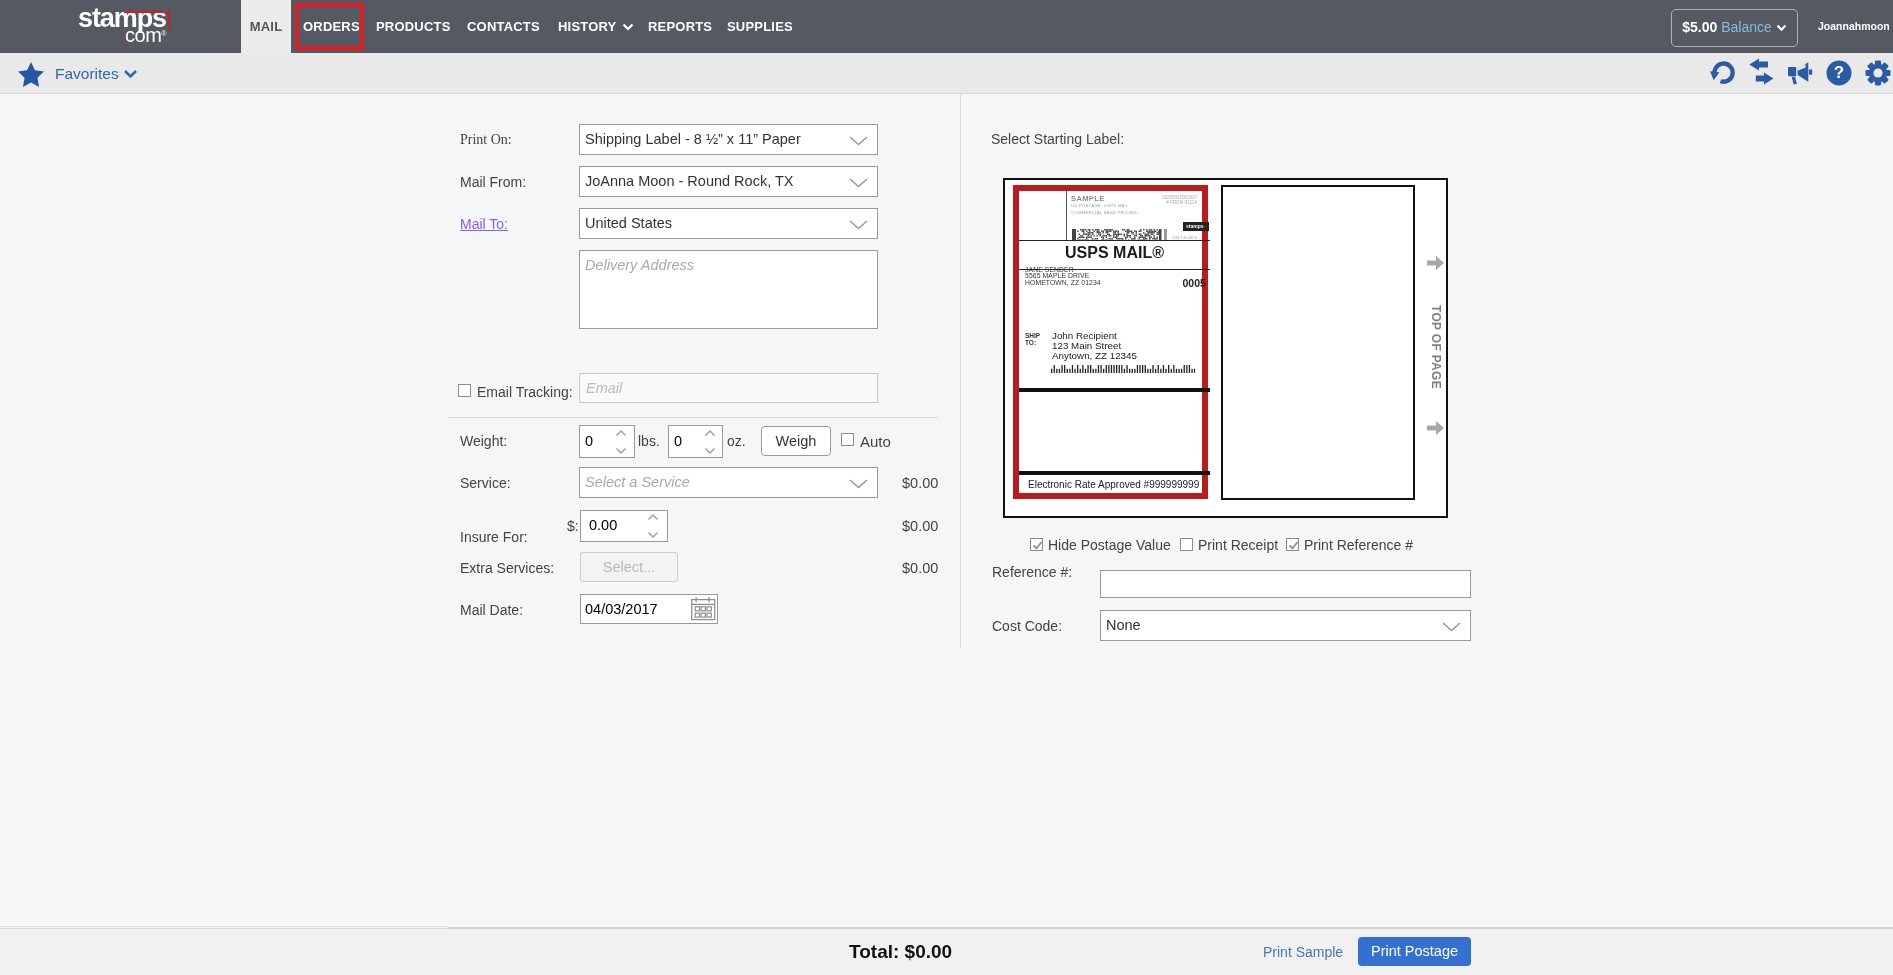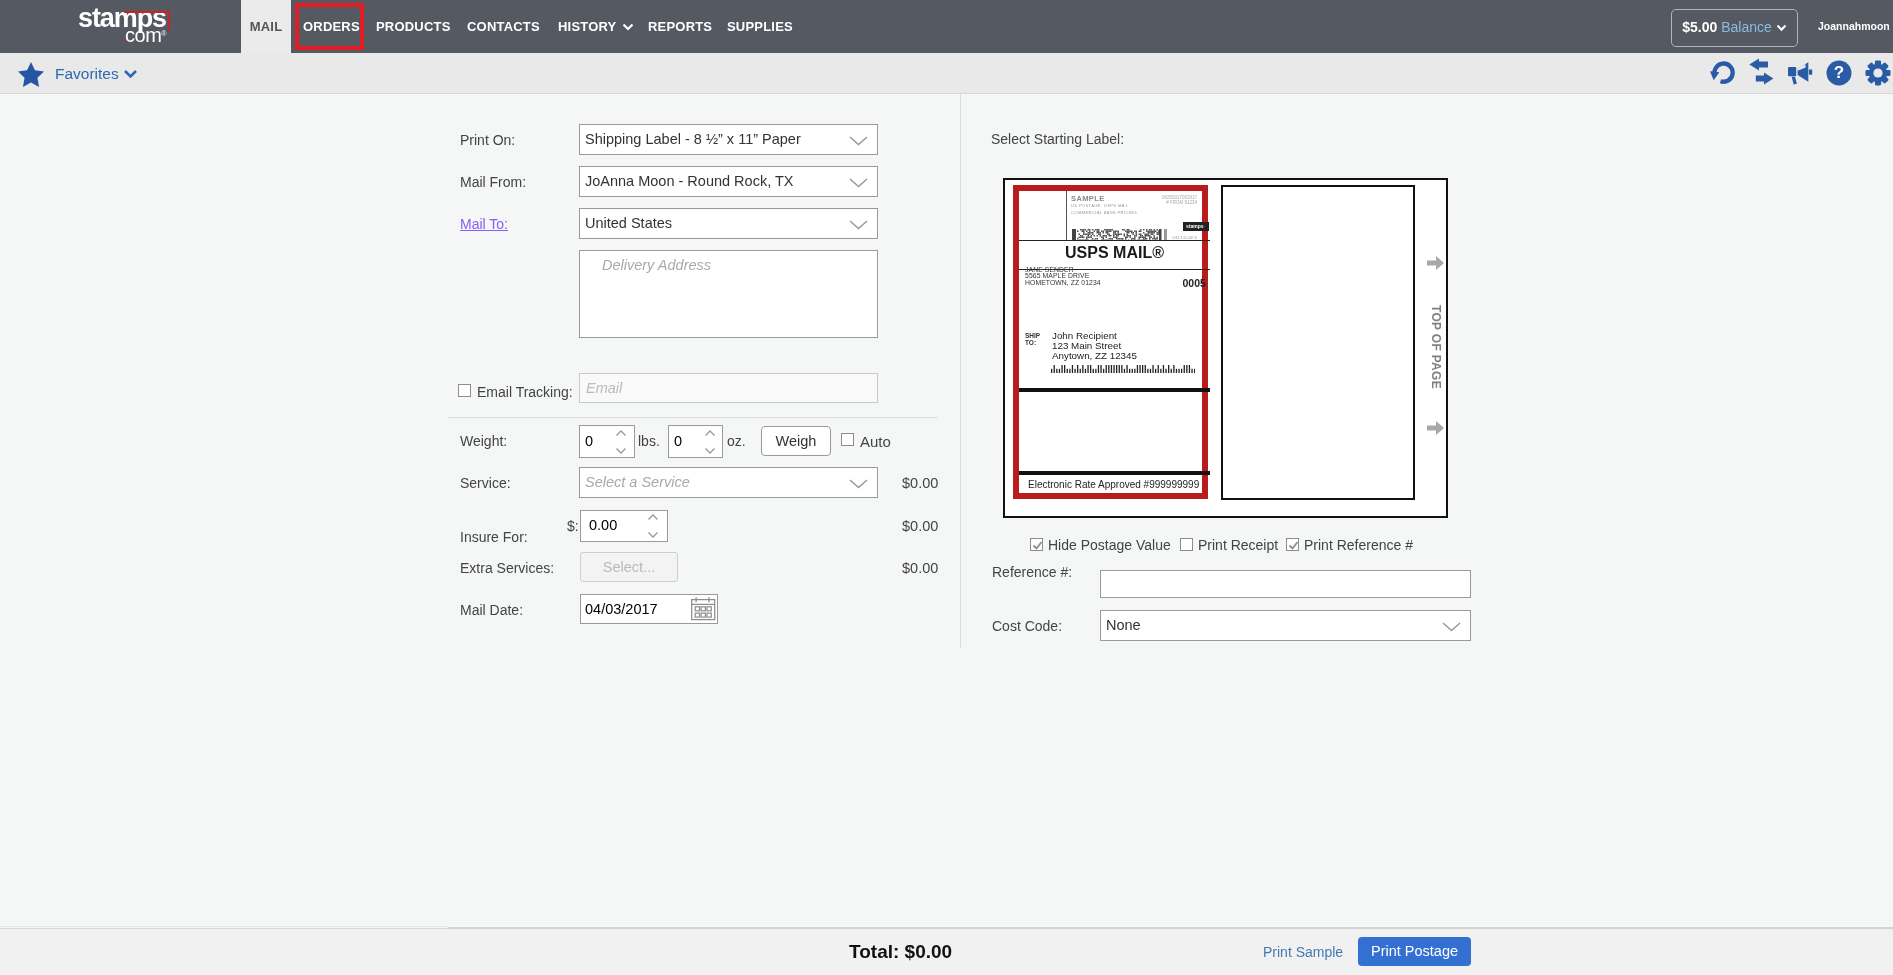--- a/index.html
+++ b/index.html
@@ -99,42 +99,42 @@
     <g id="teeth">
       <rect x="9.9" y="0.5" width="6.2" height="25" rx="1.4"></rect>
       <rect x="9.9" y="0.5" width="6.2" height="25" rx="1.4" transform="rotate(45 13 13)"></rect>
       <rect x="9.9" y="0.5" width="6.2" height="25" rx="1.4" transform="rotate(90 13 13)"></rect>
       <rect x="9.9" y="0.5" width="6.2" height="25" rx="1.4" transform="rotate(135 13 13)"></rect>
     </g>
   </g>
   <circle cx="13" cy="13" r="4.6" fill="#e9e9e9"></circle>
 </svg>
 
-<div class="lbl" style="left:460px; top:132px;">Print On:</div>
+<div class="lbl" style="left:460px; top:132px;font-family:Liberation Serif, serif;">Print On:</div>
 <div class="selbox" style="left:579px; top:124px;">Shipping Label - 8 ½” x 11” Paper
   <svg class="chev" width="19" height="10" viewBox="0 0 19 10">
       <polyline points="1,1 9.5,8.5 18,1" fill="none" stroke="#9a9a9a" stroke-width="1.6"></polyline>
     </svg>
 </div>
 
 <div class="lbl" style="left:460px; top:174px;">Mail From:</div>
 <div class="selbox" style="left:579px; top:166px;">JoAnna Moon - Round Rock, TX
   <svg class="chev" width="19" height="10" viewBox="0 0 19 10">
       <polyline points="1,1 9.5,8.5 18,1" fill="none" stroke="#9a9a9a" stroke-width="1.6"></polyline>
     </svg>
 </div>
 
 <div class="lbl" style="left:460px; top:216px;"><span style="color:#8b5cf6; text-decoration:underline;">Mail To:</span></div>
 <div class="selbox" style="left:579px; top:208px;">United States
   <svg class="chev" width="19" height="10" viewBox="0 0 19 10">
       <polyline points="1,1 9.5,8.5 18,1" fill="none" stroke="#9a9a9a" stroke-width="1.6"></polyline>
     </svg>
 </div>
 
-<div class="abs" style="left:579px; top:250px; width:299px; height:88px; background:#fff; border:1px solid #9a9a9a; font-size:14.5px; padding:6px 22px;"><span class="ph">Delivery Address</span></div>
+<div class="abs" style="left:579px; top:250px; width:299px; height:79px; background:#fff; border:1px solid #9a9a9a; font-size:14.5px; padding:6px 5px;"><span class="ph">Delivery Address</span></div>
 
 <div class="cb" style="left:458px; top:384px;"></div>
 <div class="lbl" style="left:477px; top:384px;">Email Tracking:</div>
 <div class="abs" style="left:579px; top:373px; width:299px; height:30px; background:#f9f9f9; border:1px solid #c9c9c9; font-size:14.5px; line-height:28px; padding-left:6px;"><span class="ph" style="color:#bbb;">Email</span></div>
 
 <div class="abs" style="left:448px; top:417px; width:490px; height:1px; background:#dcdcdc;"></div>
 
 <div class="lbl" style="left:460px; top:433px;">Weight:</div>
 <div class="abs" style="left:579px; top:425px; width:56px; height:33px; background:#fff; border:1px solid #9a9a9a; font-size:14.5px; line-height:31px; padding-left:5px;">0</div>
 <svg class="abs" style="left:614px; top:429px;" width="14" height="26" viewBox="0 0 14 26">

